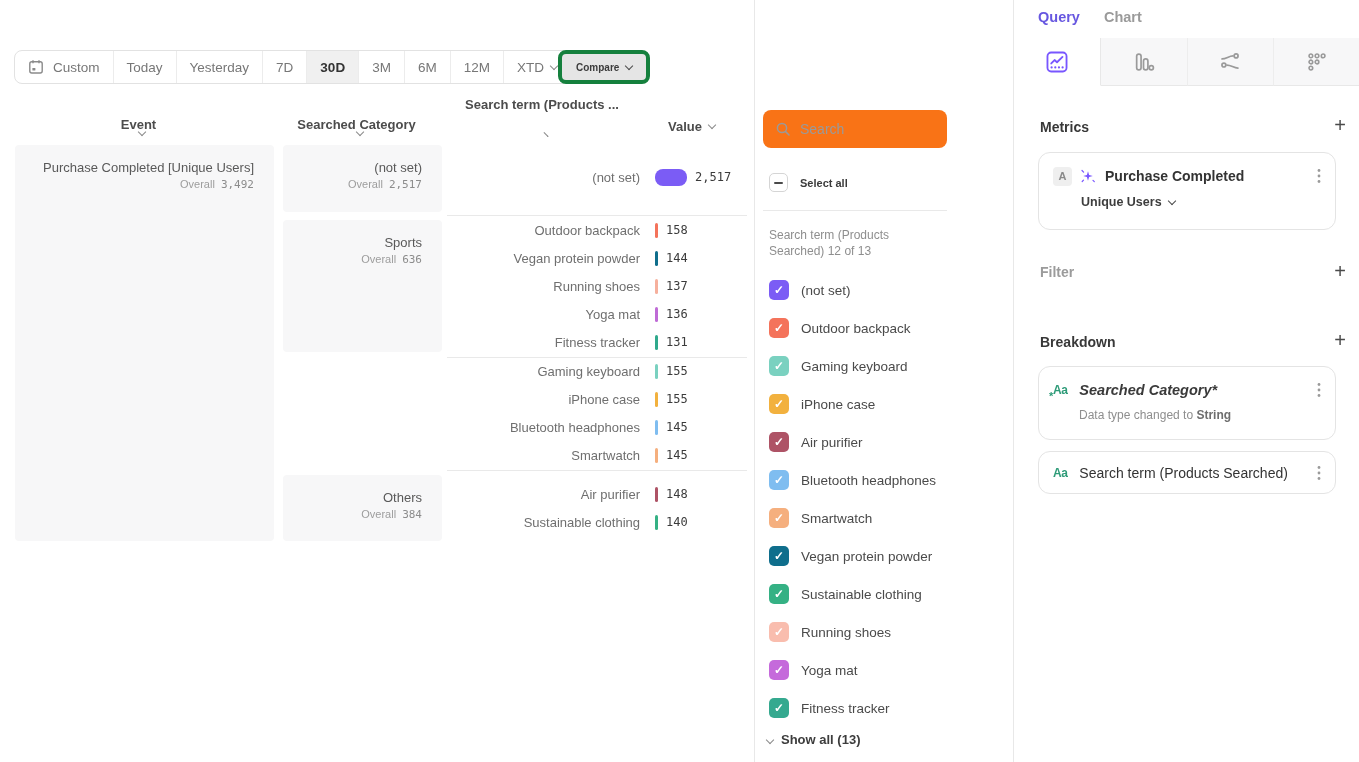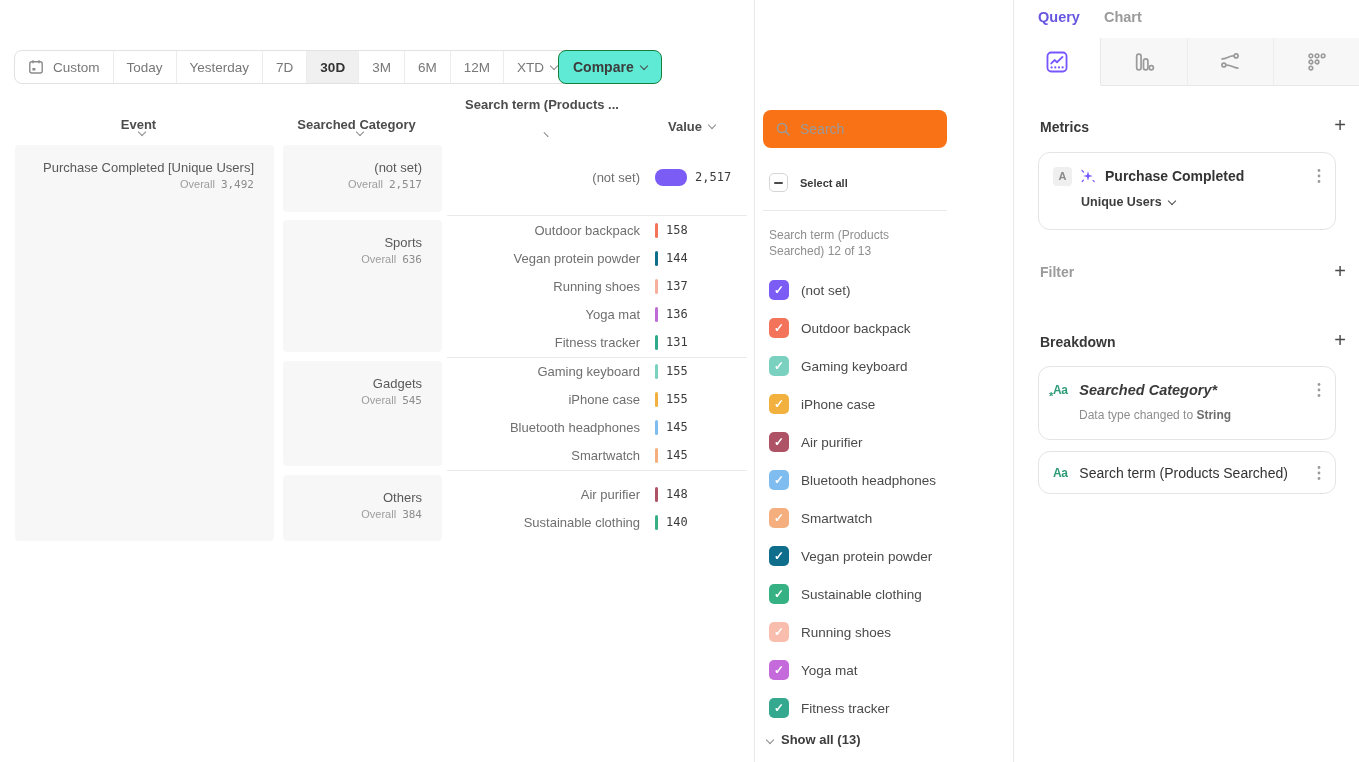--- a/index.html
+++ b/index.html
@@ -13,21 +13,21 @@
 
   
   .main { position:absolute; left:0; top:0; width:754px; height:636px; }
 
   .seg { position:absolute; left:14px; top:50px; height:34px; display:flex; align-items:stretch; border:1px solid #e2e2e2; border-radius:8px; background:#fff; overflow:hidden; }
   .seg .item { display:flex; align-items:center; padding:0 13px; font-size:13.5px; color:#777; cursor:pointer; border-right:1px solid #ececec; white-space:nowrap; }
   .seg .item:last-child { border-right:none; }
   .seg .item.sel { background:#f0f0f0; color:#333; font-weight:700; }
   .seg .cal { margin-right:9px; display:inline-flex; }
 
-  .btn { position:absolute; display:flex; align-items:center; border:1px solid #15803d; border-radius:8px; background:#5eead4; font-size:14px; color:#3c3c3c; font-weight:700; padding:0 14px; cursor:pointer; }
+  .btn { position:absolute; display:flex; align-items:center; border:4px solid #15803d; border-radius:8px; background:#e5e5e5; font-size:10px; color:#3c3c3c; font-weight:700; padding:0 14px; cursor:pointer; }
   .compare-btn { left:558px; top:50px; height:34px; }
   .bar-btn { left:862px; top:51px; height:33px; font-weight:700; }
   .bar-btn svg { margin-right:8px; }
 
   .hdr { position:absolute; top:117px; height:18px; display:flex; align-items:center; font-size:13px; color:#4c4c4c; font-weight:700; }
   .hdr.end { justify-content:flex-end;flex-direction:column; }
 
   .block { position:absolute; background:#f7f7f8; border-radius:4px; padding:14px 20px 0 10px; text-align:right; }
   .block .bname { font-size:13px; color:#595959; line-height:17px; }
   .block .boverall { font-size:11px; color:#9d9d9d; margin-top:2px; }
@@ -173,24 +173,20 @@
     </div>
 
     <div class="block" style="left:283px;top:145px;width:159px;height:67px;">
       <div class="bname">(not set)</div>
       <div class="boverall"><span>Overall</span><span class="num mono">2,517</span></div>
     </div>
     <div class="block" style="left:283px;top:220px;width:159px;height:132px;">
       <div class="bname">Sports</div>
       <div class="boverall"><span>Overall</span><span class="num mono">636</span></div>
     </div>
-    <div class="block" style="left:283px;top:361px;width:159px;height:105px;">
-      <div class="bname">Gadgets</div>
-      <div class="boverall"><span>Overall</span><span class="num mono">545</span></div>
-    </div>
     <div class="block" style="left:283px;top:475px;width:159px;height:66px;">
       <div class="bname">Others</div>
       <div class="boverall"><span>Overall</span><span class="num mono">384</span></div>
     </div>
 
     <div class="trow" style="top:167px">
         <span class="tlabel">(not set)</span>
         <span class="bar big" style="background: rgb(123, 92, 245); width: 32px;"></span>
         <span class="tval mono">2,517</span>
       </div>

